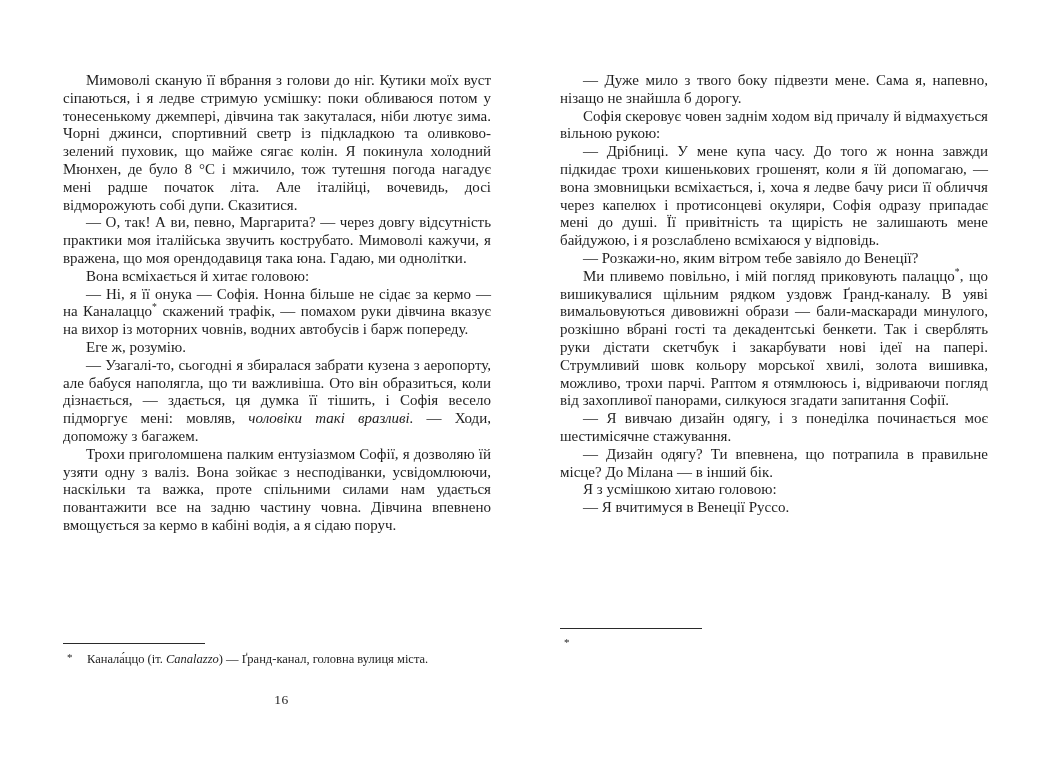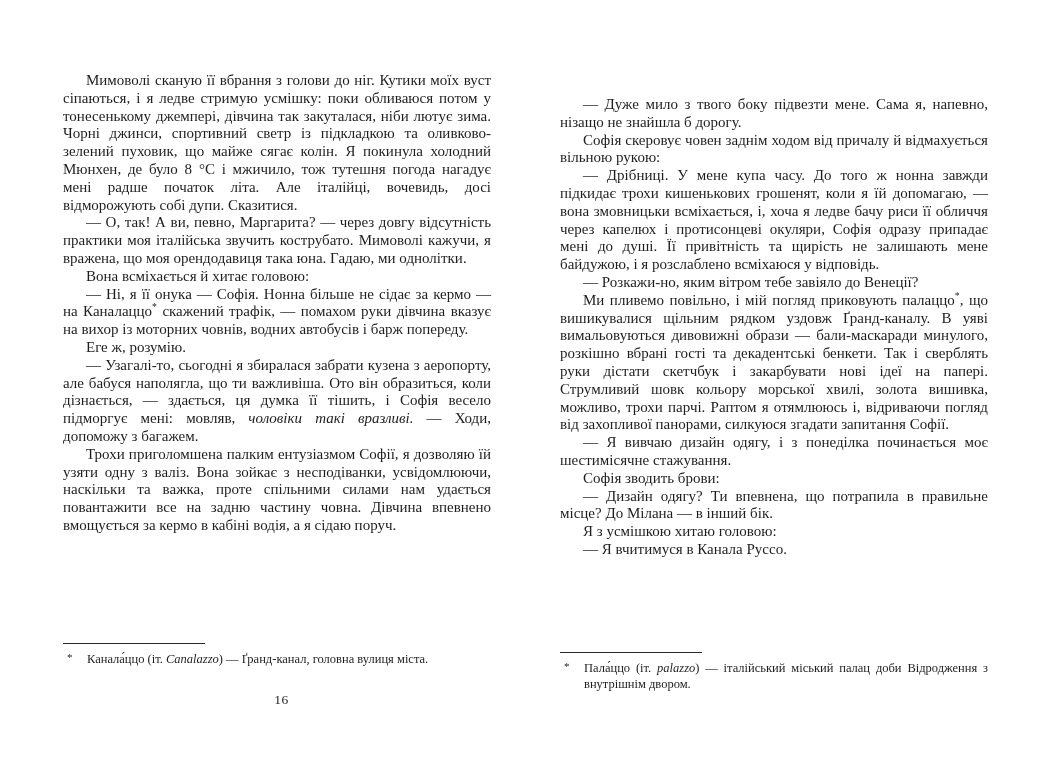--- a/index.html
+++ b/index.html
@@ -21,21 +21,21 @@
     font-family: "Liberation Serif", "DejaVu Serif", serif;
     overflow: hidden;
   }
   .page {
     position: absolute;
     top: 0;
     height: 589px;
     width: 428px;
   }
   .page-left  { left: 63px; }
-  .page-right { left: 560px; margin-top: 24px; }
+  .page-right { left: 560px; }
   .page-body {
     position: absolute;
     top: 72px;
     left: 0;
     right: 0;
   }
   .para {
     margin: 0;
     text-indent: 23px;
     text-align: justify;
@@ -111,27 +111,25 @@
   </div>
 
   <div class="page page-right">
     <div class="page-body">
         <p class="para"><span>— Дуже мило з твого боку підвезти мене. Сама я, напевно, нізащо не знайшла б дорогу.</span></p>
         <p class="para"><span>Софія скеровує човен заднім ходом від причалу й відмахується вільною рукою:</span></p>
         <p class="para"><span>— Дрібниці. У мене купа часу. До того ж нонна завжди підкидає трохи кишенькових грошенят, коли я їй допомагаю, — вона змовницьки всміхається, і, хоча я ледве бачу риси її обличчя через капелюх і протисонцеві окуляри, Софія одразу припадає мені до душі. Її привітність та щирість не залишають мене байдужою, і я розслаблено всміхаюся у відповідь.</span></p>
         <p class="para"><span>— Розкажи-но, яким вітром тебе завіяло до Венеції?</span></p>
         <p class="para"><span>Ми пливемо повільно, і мій погляд приковують палаццо</span><sup>*</sup><span>, що вишикувалися щільним рядком уздовж Ґранд-каналу. В уяві вимальовуються дивовижні образи — бали-маскаради минулого, розкішно вбрані гості та декадентські бенкети. Так і сверблять руки дістати скетчбук і закарбувати нові ідеї на папері. Струмливий шовк кольору морської хвилі, золота вишивка, можливо, трохи парчі. Раптом я отямлююсь і, відриваючи погляд від захопливої панорами, силкуюся згадати запитання Софії.</span></p>
         <p class="para"><span>— Я вивчаю дизайн одягу, і з понеділка починається моє шестимісячне стажування.</span></p>
-        <p class="para"><span>Софія зводить брови:</span></p>
         <p class="para"><span>— Дизайн одягу? Ти впевнена, що потрапила в правильне місце? До Мілана — в інший бік.</span></p>
         <p class="para"><span>Я з усмішкою хитаю головою:</span></p>
-        <p class="para"><span>— Я вчитимуся в Канала Руссо.</span></p>
+        <p class="para"><span>— Я вчитимуся в Венеції Руссо.</span></p>
       </div>
     <div class="footnote">
       <div class="footnote-divider"></div>
       <div class="footnote-body">
         <span class="footnote-marker">*</span>
-        <span><span>Пала́ццо (іт. </span><i>palazzo</i><span>) — італійський міський палац доби Відродження з внутрішнім двором.</span></span>
       </div>
     </div>
   </div>
 
 </div>
 
 </body></html>

